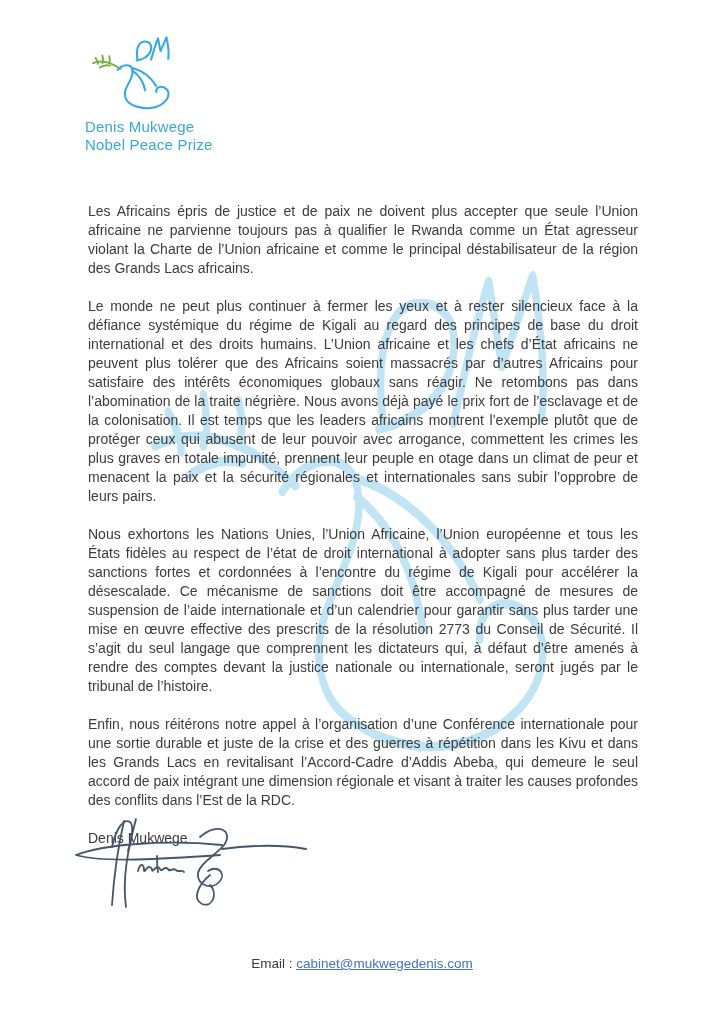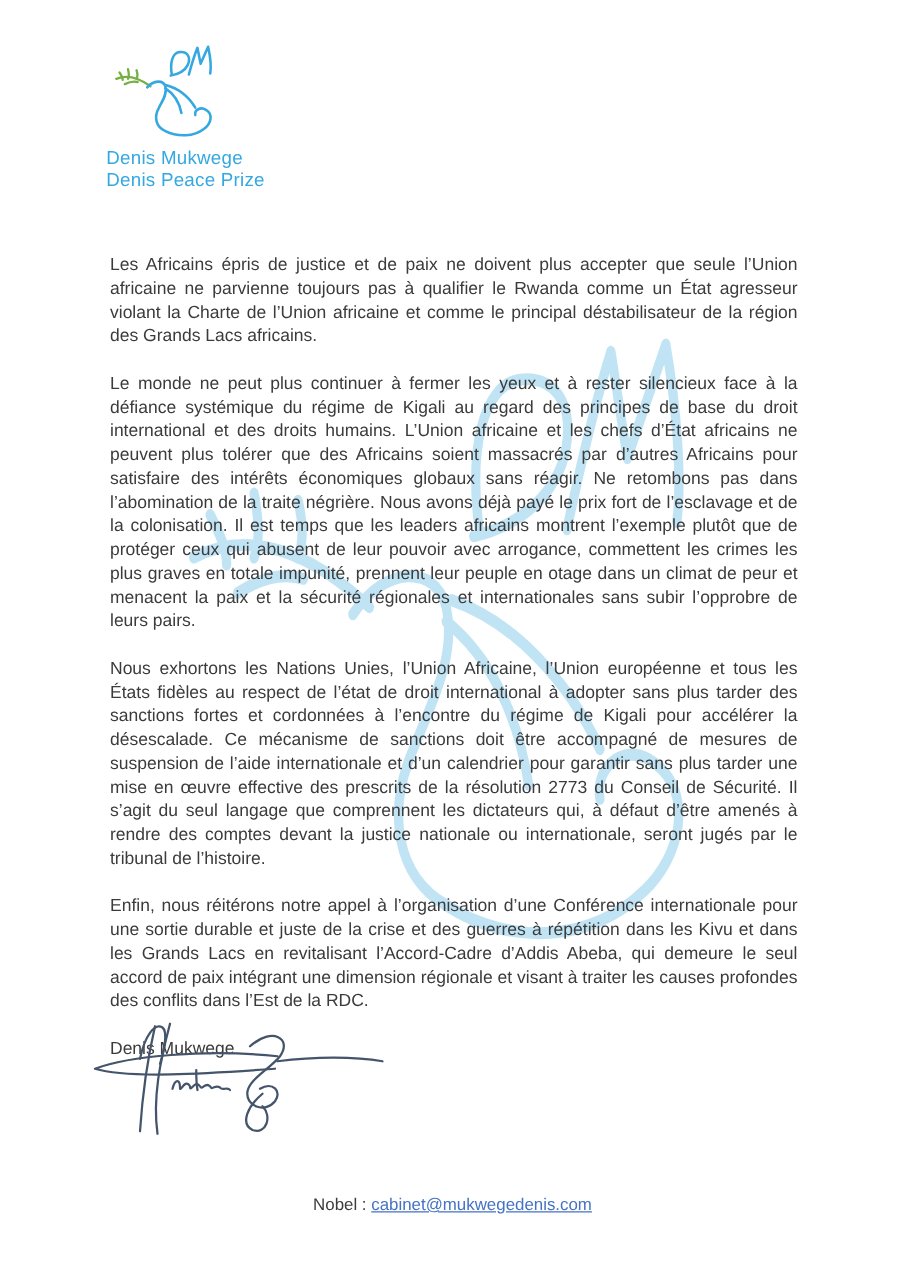--- a/index.html
+++ b/index.html
@@ -114,21 +114,21 @@
     <g stroke="#35a8e0" stroke-width="2.4">
       <path d="M34,42 C40,35 49,35 51,41 C53,48 48,55 45,61 C40,70 42,79 51,83 C63,89 78,88 87,81 C94,76 96,67 89,63 C84,60 78,63 79,68"></path>
       <path d="M51,43 C59,48 64,56 66,66"></path>
       <path d="M52,40 C63,43 73,51 79,61"></path>
       <path d="M57,30 C55,18 58,10 64,9 C72,8 75,14 72,21 C69,27 62,30 56,31"></path>
       <path d="M73,30 C76,19 79,10 81,5 L84,20 L91,4 C93,13 94,23 93,29"></path>
     </g>
   </svg>
   <div class="logo-text">
     <div>Denis Mukwege</div>
-    <div>Denis Peace Prize</div>
+    <div>Nobel Peace Prize</div>
   </div>
 </div>
 
 <div class="letter">
   <p>Les Africains épris de justice et de paix ne doivent plus accepter que seule l’Union africaine ne parvienne toujours pas à qualifier le Rwanda comme un État agresseur violant la Charte de l’Union africaine et comme le principal déstabilisateur de la région des Grands Lacs africains.</p>
   <p>Le monde ne peut plus continuer à fermer les yeux et à rester silencieux face à la défiance systémique du régime de Kigali au regard des principes de base du droit international et des droits humains. L’Union africaine et les chefs d’État africains ne peuvent plus tolérer que des Africains soient massacrés par d’autres Africains pour satisfaire des intérêts économiques globaux sans réagir. Ne retombons pas dans l’abomination de la traite négrière. Nous avons déjà payé le prix fort de l’esclavage et de la colonisation. Il est temps que les leaders africains montrent l’exemple plutôt que de protéger ceux qui abusent de leur pouvoir avec arrogance, commettent les crimes les plus graves en totale impunité, prennent leur peuple en otage dans un climat de peur et menacent la paix et la sécurité régionales et internationales sans subir l’opprobre de leurs pairs.</p>
   <p>Nous exhortons les Nations Unies, l’Union Africaine, l’Union européenne et tous les États fidèles au respect de l’état de droit international à adopter sans plus tarder des sanctions fortes et cordonnées à l’encontre du régime de Kigali pour accélérer la désescalade. Ce mécanisme de sanctions doit être accompagné de mesures de suspension de l’aide internationale et d’un calendrier pour garantir sans plus tarder une mise en œuvre effective des prescrits de la résolution 2773 du Conseil de Sécurité. Il s’agit du seul langage que comprennent les dictateurs qui, à défaut d’être amenés à rendre des comptes devant la justice nationale ou internationale, seront jugés par le tribunal de l’histoire.</p>
   <p>Enfin, nous réitérons notre appel à l’organisation d’une Conférence internationale pour une sortie durable et juste de la crise et des guerres à répétition dans les Kivu et dans les Grands Lacs en revitalisant l’Accord-Cadre d’Addis Abeba, qui demeure le seul accord de paix intégrant une dimension régionale et visant à traiter les causes profondes des conflits dans l’Est de la RDC.</p>
 
   <div class="signature-block">
@@ -141,15 +141,15 @@
       <path d="M66,56 C68,48 72,48 72,55 C72,60 76,47 80,54 C80,60 84,48 88,54 C90,58 92,50 96,54 C98,58 100,52 104,55 C106,58 110,54 112,57"></path>
       <path d="M85,41 C85,47 85,52 86,57"></path>
       <path d="M128,22 C146,6 162,16 152,30 C144,40 128,48 126,58 C124,70 140,76 148,66 C154,58 146,50 136,56"></path>
       <path d="M138,60 C126,70 120,84 130,89 C141,93 146,78 138,70"></path>
       <path d="M150,34 C180,30 212,30 234,34"></path>
     </svg>
   </div>
 </div>
 
 <div class="footer">
-  <span>Nobel :</span>
+  <span>Email :</span>
   <a href="#">cabinet@mukwegedenis.com</a>
 </div>
 
 </body></html>

